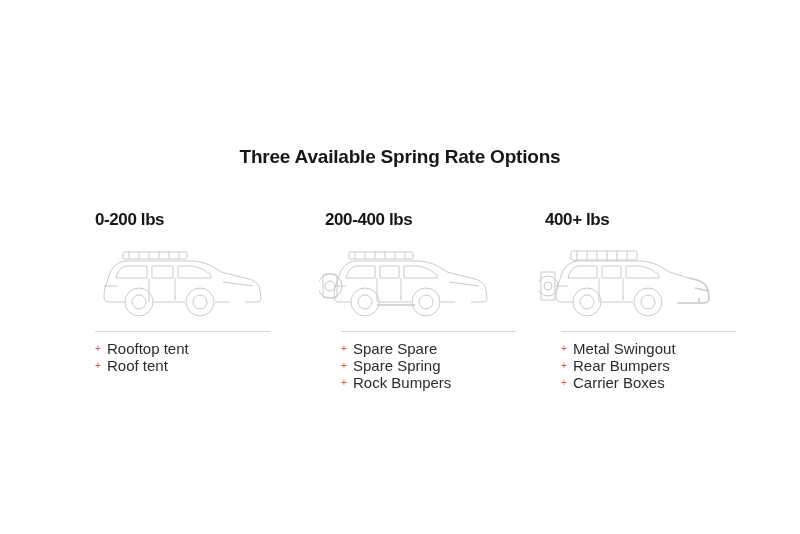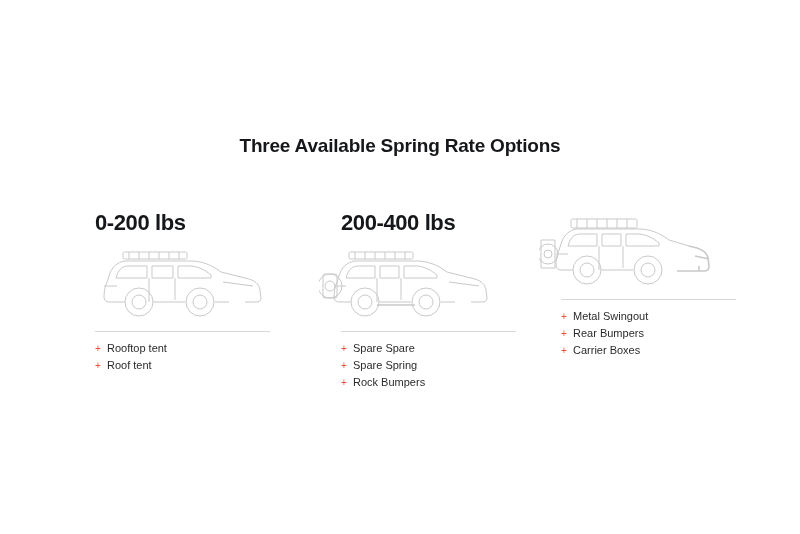--- a/index.html
+++ b/index.html
@@ -15,21 +15,21 @@
     position: relative;
     overflow: hidden;
   }
   .page {
     width: 800px;
     height: 534px;
     position: relative;
   }
   .title {
     position: absolute;
-    top: 135px;
+    top: 146px;
     left: 0;
     width: 800px;
     text-align: center;
     font-size: 19px;
     font-weight: bold;
     letter-spacing: -0.2px;
     color: #15171a;
   }
   .columns {
     position: absolute;
@@ -40,21 +40,21 @@
     justify-content: flex-start;
     padding-left: 95px;
     box-sizing: border-box;
   }
   .col {
     width: 190px;
     margin-right: 30px;
     position: relative;
   }
   .col-heading {
-    font-size: 22px;
+    font-size: 17px;
     font-weight: bold;
     color: #15171a;
     letter-spacing: -0.4px;
     margin: 0 0 10px 0;
     height: 22px;
   }
   .vehicle {
     height: 85px;
     width: 175px;
     position: relative;
@@ -82,30 +82,30 @@
   }
   .plus {
     color: #e8503a;
     font-size: 10px;
     line-height: 13px;
     width: 12px;
     flex: 0 0 12px;
     font-weight: normal;
   }
   .feature-label {
-    font-size: 11px;
+    font-size: 15px;
     color: #2b2b2b;
     line-height: 13px;
   }
   
   .col-2 .vehicle { margin-left: 4px; }
   .col-3 .vehicle { margin-left: 4px; }
   .col-2 .features, .col-3 .features { margin-left: 26px; }
   .col-2 .divider, .col-3 .divider { margin-left: 26px; width: 175px; }
-  .col-2 .col-heading, .col-3 .col-heading { margin-left: 26px; }
+  .col-2 .col-heading, .col-3 .col-heading { margin-left: 10px; }
 </style>
 </head>
 <body>
 
 <div class="page">
 
   <div class="title">Three Available Spring Rate Options</div>
 
   <div class="columns">
 
@@ -204,20 +204,21 @@
           <span class="feature-label">Spare Spring</span>
         </li>
         <li class="feature">
           <span class="plus">+</span>
           <span class="feature-label">Rock Bumpers</span>
         </li>
       </ul>
     </div>
 
     <div class="col col-3">
+      <div class="col-heading">400+ lbs</div>
       <div class="vehicle">
         <svg width="175" height="85" viewBox="0 0 175 85" fill="none" stroke="#c9c9c9" stroke-width="1">
 
           <path d="M2 30 L16 30 L16 58 L2 58 Z"></path>
           <circle cx="9" cy="44" r="10"></circle>
           <circle cx="9" cy="44" r="4"></circle>
 
           <rect x="32" y="9" width="66" height="9" rx="1.5"></rect>
           <line x1="38" y1="9" x2="38" y2="18"></line>
           <line x1="48" y1="9" x2="48" y2="18"></line>

